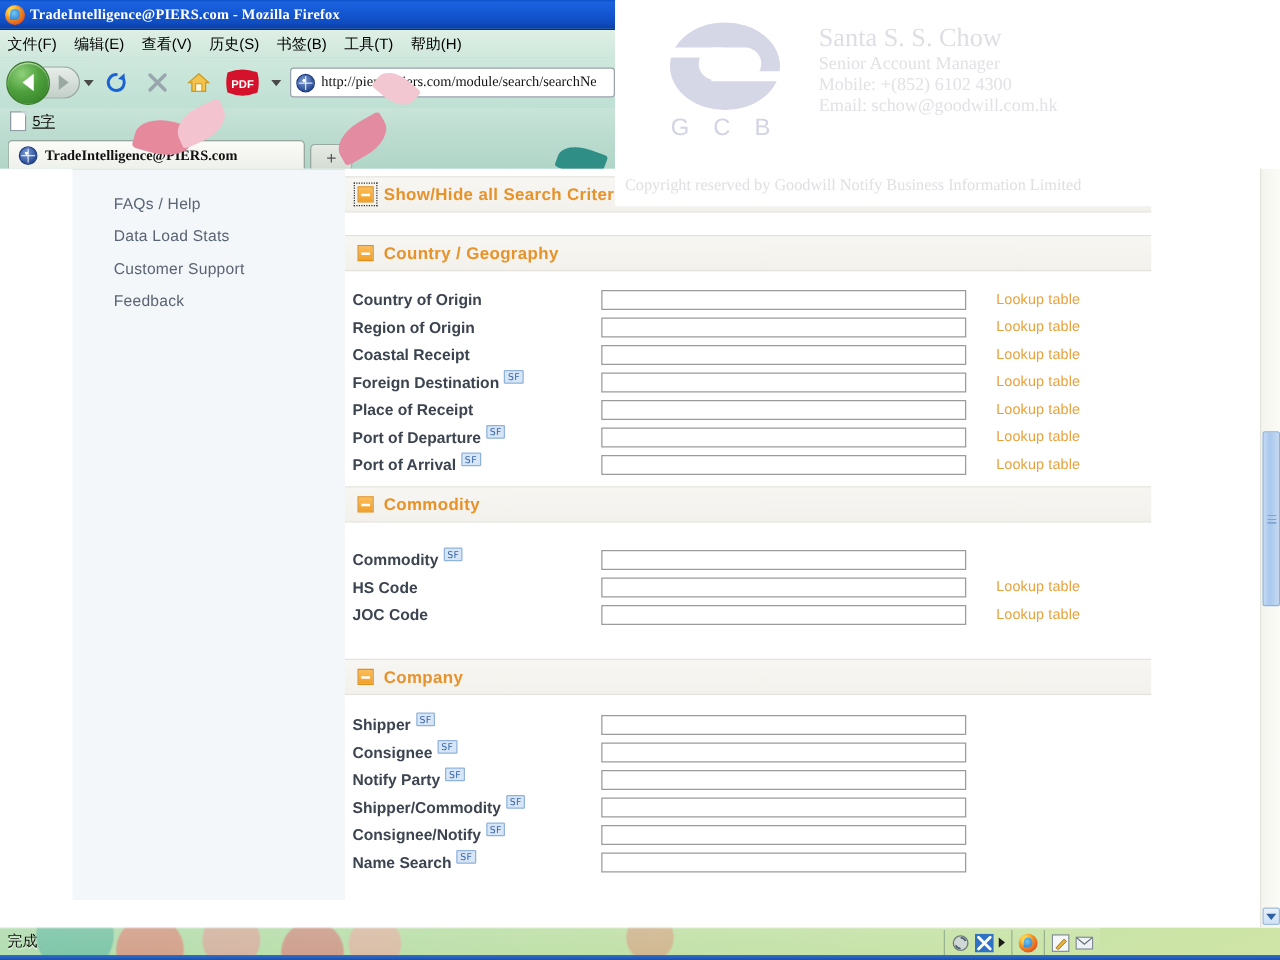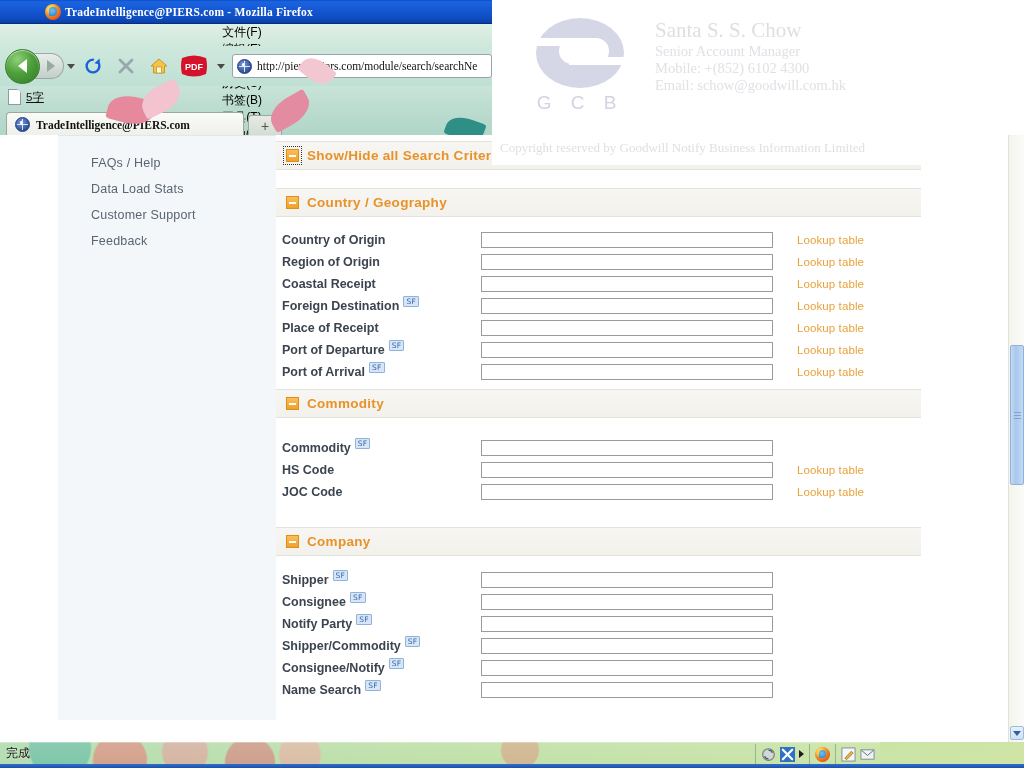--- a/index.html
+++ b/index.html
@@ -27,33 +27,32 @@
   
   #ffwin{
     position:absolute;left:0;top:0;width:492px;height:135px;
     overflow:hidden;
   }
   #titlebar{
     height:23px;width:492px;
     background:linear-gradient(to bottom,#0a52c8 0%,#1c63e0 8%,#1457d2 45%,#0f4cc0 80%,#0a3ea6 100%);
     display:flex;align-items:center;
     border-bottom:1px solid #05307f;
-    padding-left:41px;
   }
   #ff-icon{width:16px;height:16px;margin:0 4px 0 4px;flex:0 0 auto;position:relative;}
   #title-text{
     color:#ffffff;font-size:11.5px;font-weight:bold;white-space:nowrap;
     font-family:"Liberation Serif","DejaVu Serif",serif;
     letter-spacing:.2px;
   }
   #menubar{
     height:22px;width:492px;
     background:linear-gradient(to bottom,#dff0e6,#cfe7dc);
     display:flex;align-items:center;padding-left:6px;box-sizing:border-box;
-    font-size:12px;color:#000;flex-direction:column;
+    font-size:12px;color:#000;
   }
   #menubar .mi{margin-right:14px;white-space:nowrap;}
   #navbar{
     height:40px;width:492px;
     background:linear-gradient(to bottom,#cfe8dd,#bfe0d4);
     display:flex;align-items:center;padding-left:5px;box-sizing:border-box;gap:3px;
     position:relative;
   }
   .navbtn{width:30px;height:30px;display:flex;align-items:center;justify-content:center;flex:0 0 auto;}
   #backfwd{

